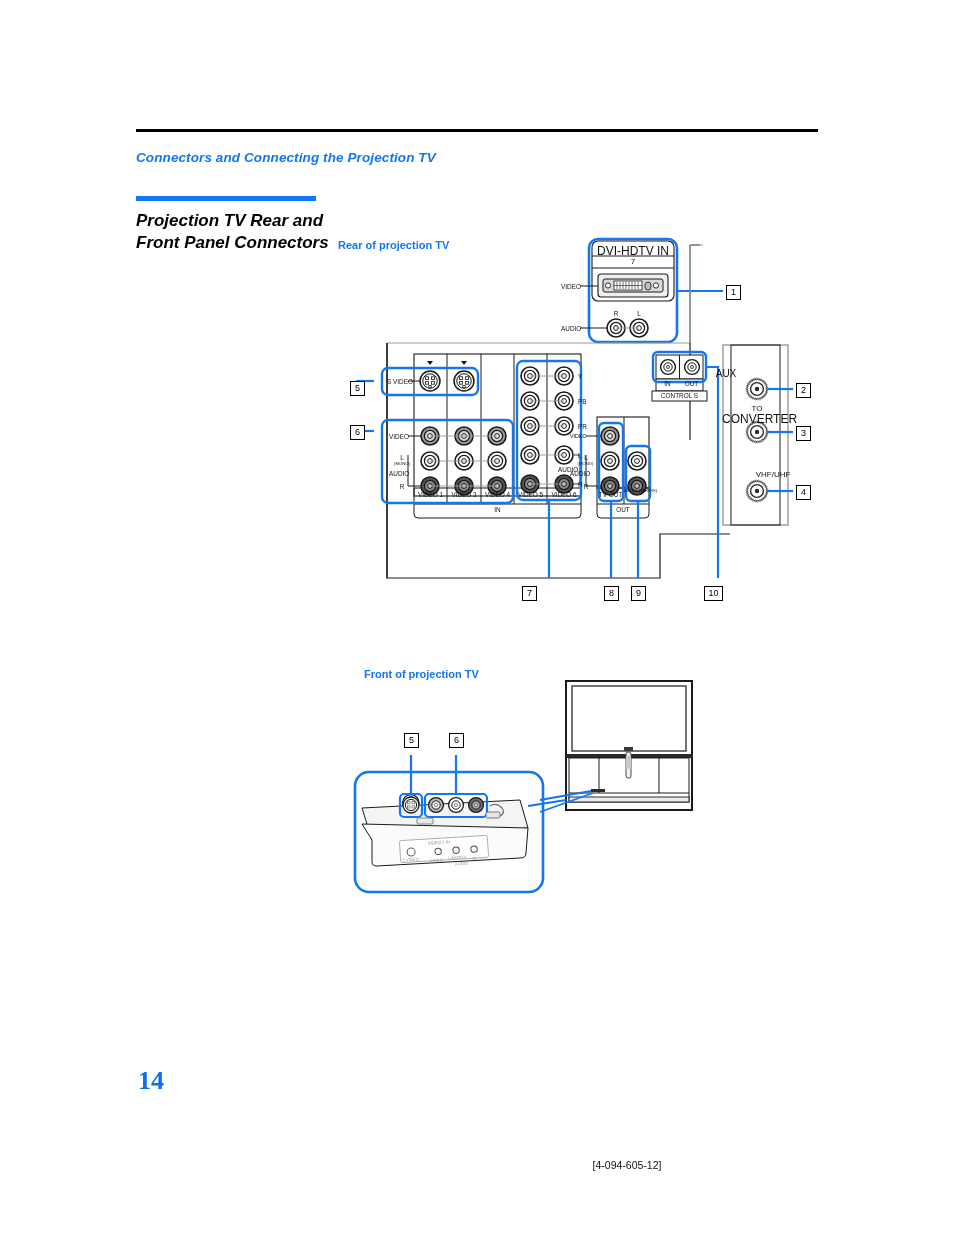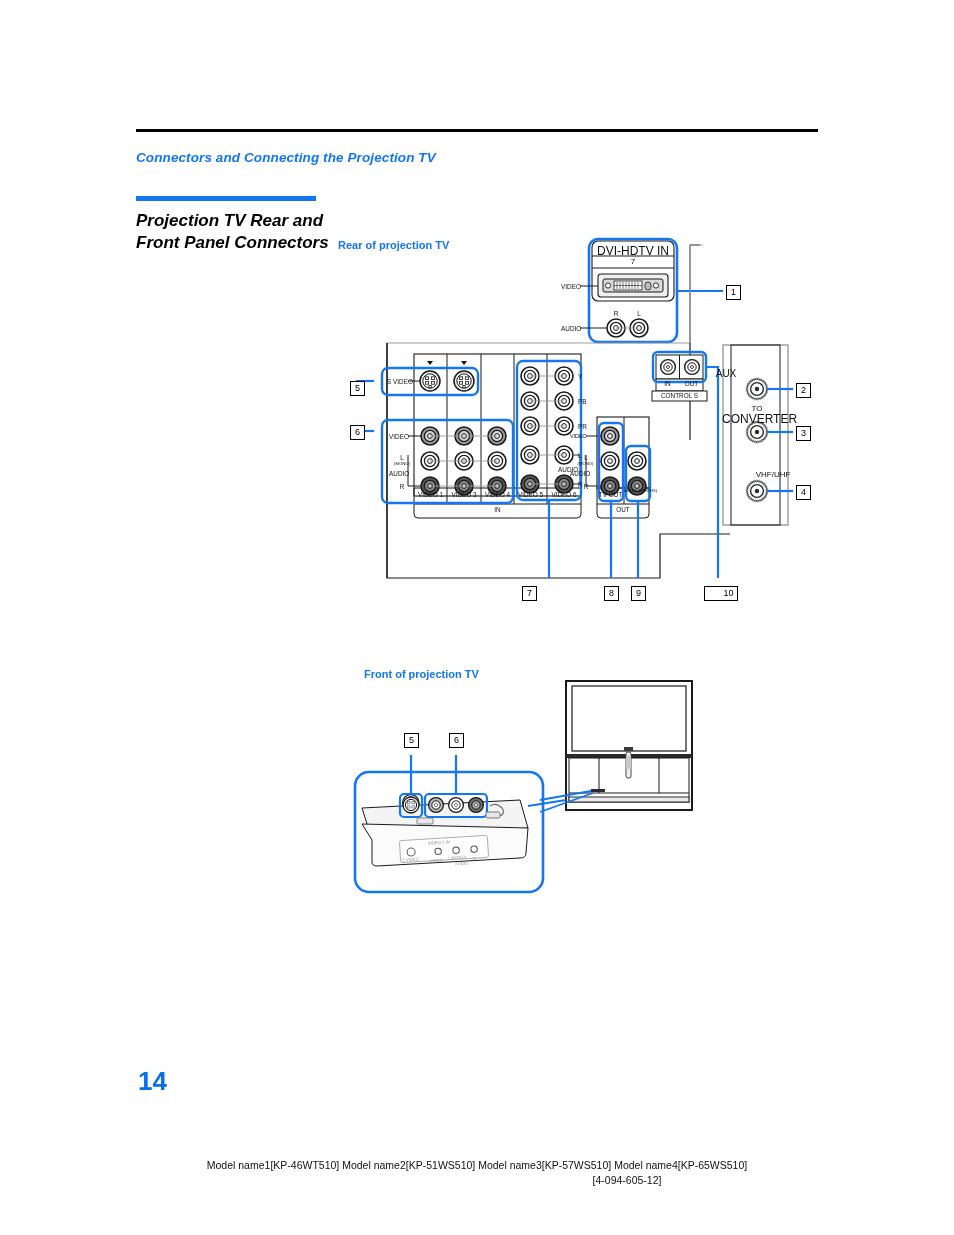--- a/index.html
+++ b/index.html
@@ -22,41 +22,41 @@
     position:absolute;left:136px;top:210px;width:210px;
     font-size:17px;font-weight:bold;font-style:italic;color:#000;
     line-height:1.32;
   }
   .cap{
     position:absolute;font-size:11px;font-weight:bold;color:#1277f0;white-space:nowrap;
   }
   #cap-rear{left:338px;top:239px;}
   #cap-front{left:364px;top:668px;}
 
-  .pagenum{position:absolute;left:138px;top:1066px;font-size:26px;font-weight:bold;color:#0a6ef0;}
+  .pagenum{position:absolute;left:138px;top:1066px;font-size:26px;font-weight:bold;color:#0a6ef0;font-family:Liberation Serif, serif;}
   .footer{
     position:absolute;left:0;top:1158px;width:954px;text-align:center;
     font-size:10.5px;color:#111;line-height:1.45;
   }
   .footer .l2{display:block;padding-left:300px;}
 
   
   .diagram{position:absolute;left:0;top:0;width:954px;height:1235px;pointer-events:none;}
 
   
   .dlbl{position:absolute;font-size:6.4px;color:#111;white-space:nowrap;letter-spacing:0px;}
   .dlbl.xs{font-size:4.2px;}
   .dlbl.c{text-align:center;}
 
   
   .callout{
     position:absolute;width:13px;height:13px;border:1px solid #000;background:#fff;
     font-size:9px;line-height:12px;text-align:center;color:#000;font-family:"Liberation Sans",sans-serif;
   }
-  .callout.w2{width:17px;padding-left:15px;}
+  .callout.w2{width:17px;}
 </style>
 </head>
 <body>
 
 <div class="page">
 
   <div class="hdr-rule"></div>
 
   <div class="section-kicker">Connectors and Connecting the Projection TV</div>
 
@@ -378,17 +378,16 @@
 
   <div class="dlbl xs" style="left:428px;top:840px;transform:rotate(-3.5deg);color:#8a8a8a;">VIDEO 2 IN</div>
   <div class="dlbl xs" style="left:402px;top:857px;transform:rotate(-3.5deg);color:#9a9a9a;">S VIDEO</div>
   <div class="dlbl xs" style="left:430px;top:858px;transform:rotate(-3.5deg);color:#9a9a9a;">VIDEO</div>
   <div class="dlbl xs" style="left:448px;top:855px;transform:rotate(-3.5deg);color:#9a9a9a;">L(MONO)</div>
   <div class="dlbl xs" style="left:473px;top:856px;transform:rotate(-3.5deg);color:#9a9a9a;">R</div>
   <div class="dlbl xs" style="left:455px;top:861px;transform:rotate(-3.5deg);color:#9a9a9a;">AUDIO</div>
 
   <div class="pagenum">14</div>
   <div class="footer">
-    <span>Model name1[KP-46WT510] Model name2[KP-51WS510] Model name3[KP-57WS510] Model name4[KP-65WS510]</span>
     <span class="l2">[4-094-605-12]</span>
   </div>
 
 </div>
 
 </body></html>

